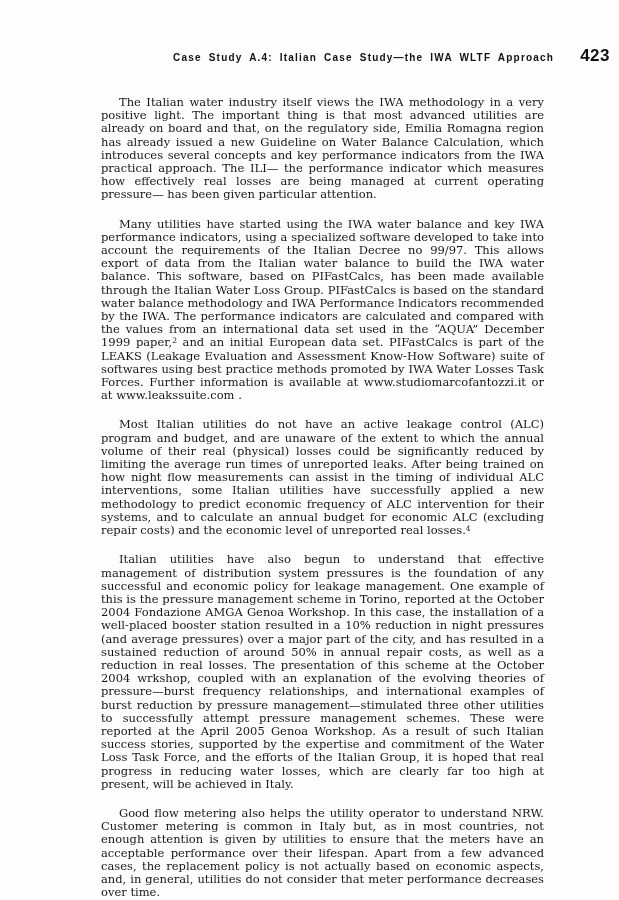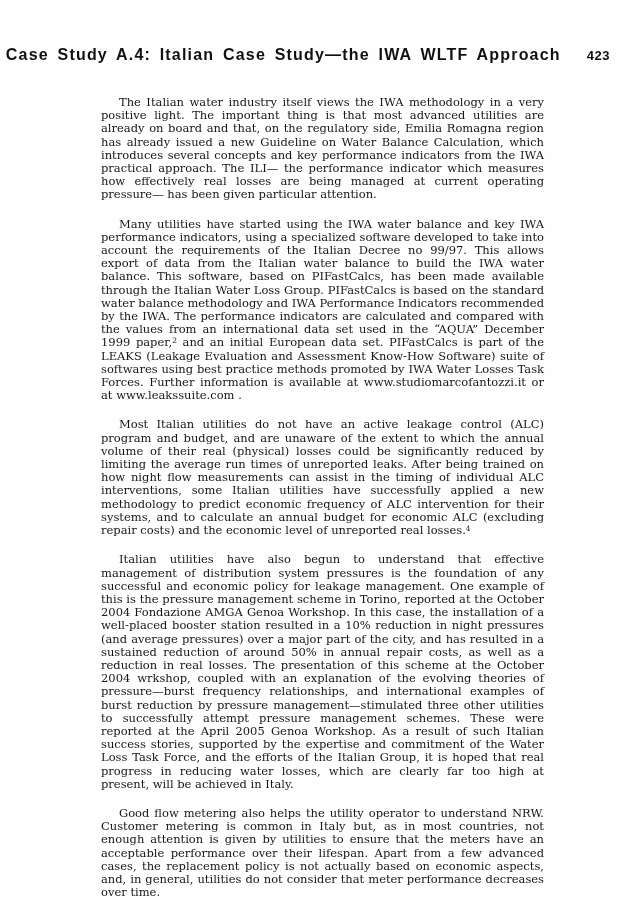--- a/index.html
+++ b/index.html
@@ -23,30 +23,30 @@
     left: 85px;
     right: 9px;
     display: flex;
     align-items: baseline;
     justify-content: flex-end;
     gap: 26px;
   }
   .running-head {
     font-family: "Liberation Sans", sans-serif;
     font-weight: 700;
-    font-size: 16px;
+    font-size: 10px;
     letter-spacing: 1.2px;
     word-spacing: 3px;
     white-space: nowrap;
     color: #111;
   }
   .page-number {
     font-family: "Liberation Sans", sans-serif;
     font-weight: 700;
-    font-size: 13px;
+    font-size: 17px;
     letter-spacing: 0.5px;
     color: #111;
   }
   .article-body {
     position: absolute;
     top: 80px;
     left: 85px;
     width: 475px;
     font-size: 11.5px;
     line-height: 13.2px;

